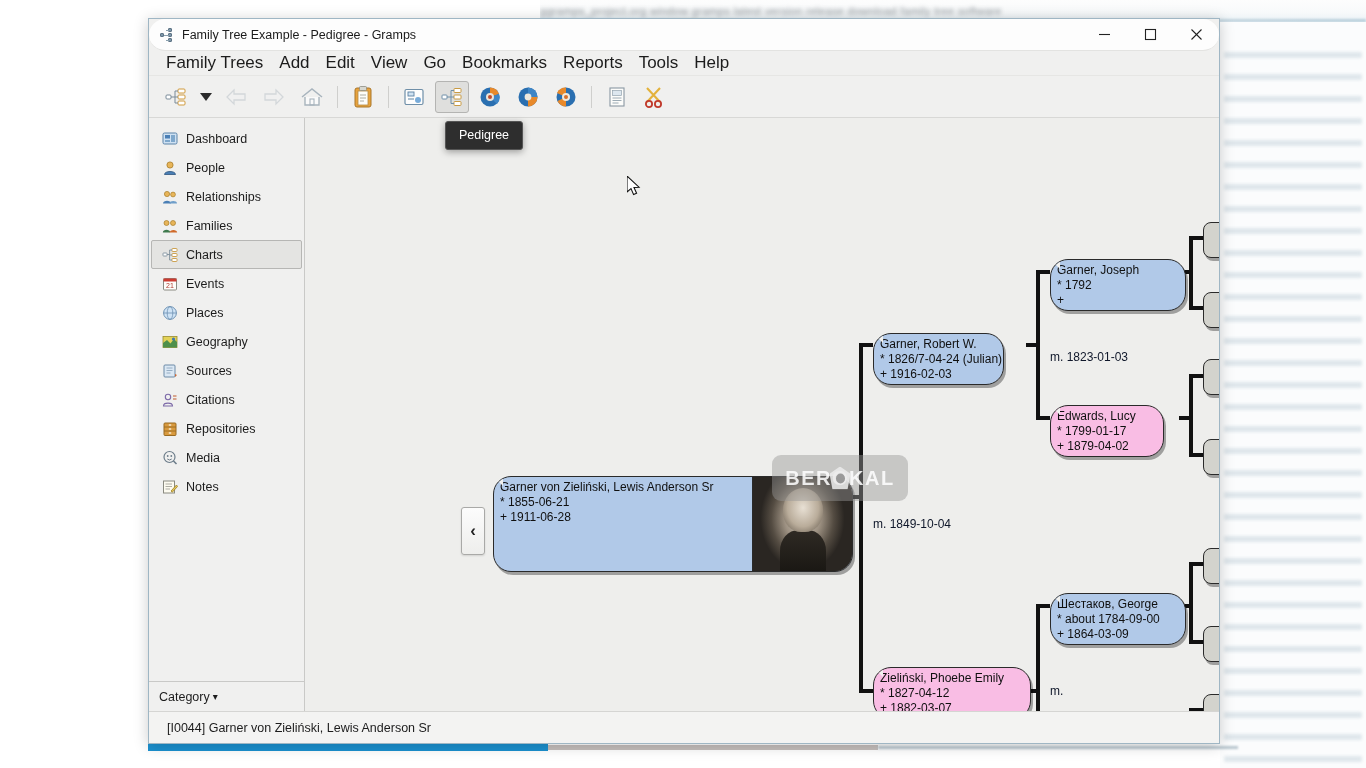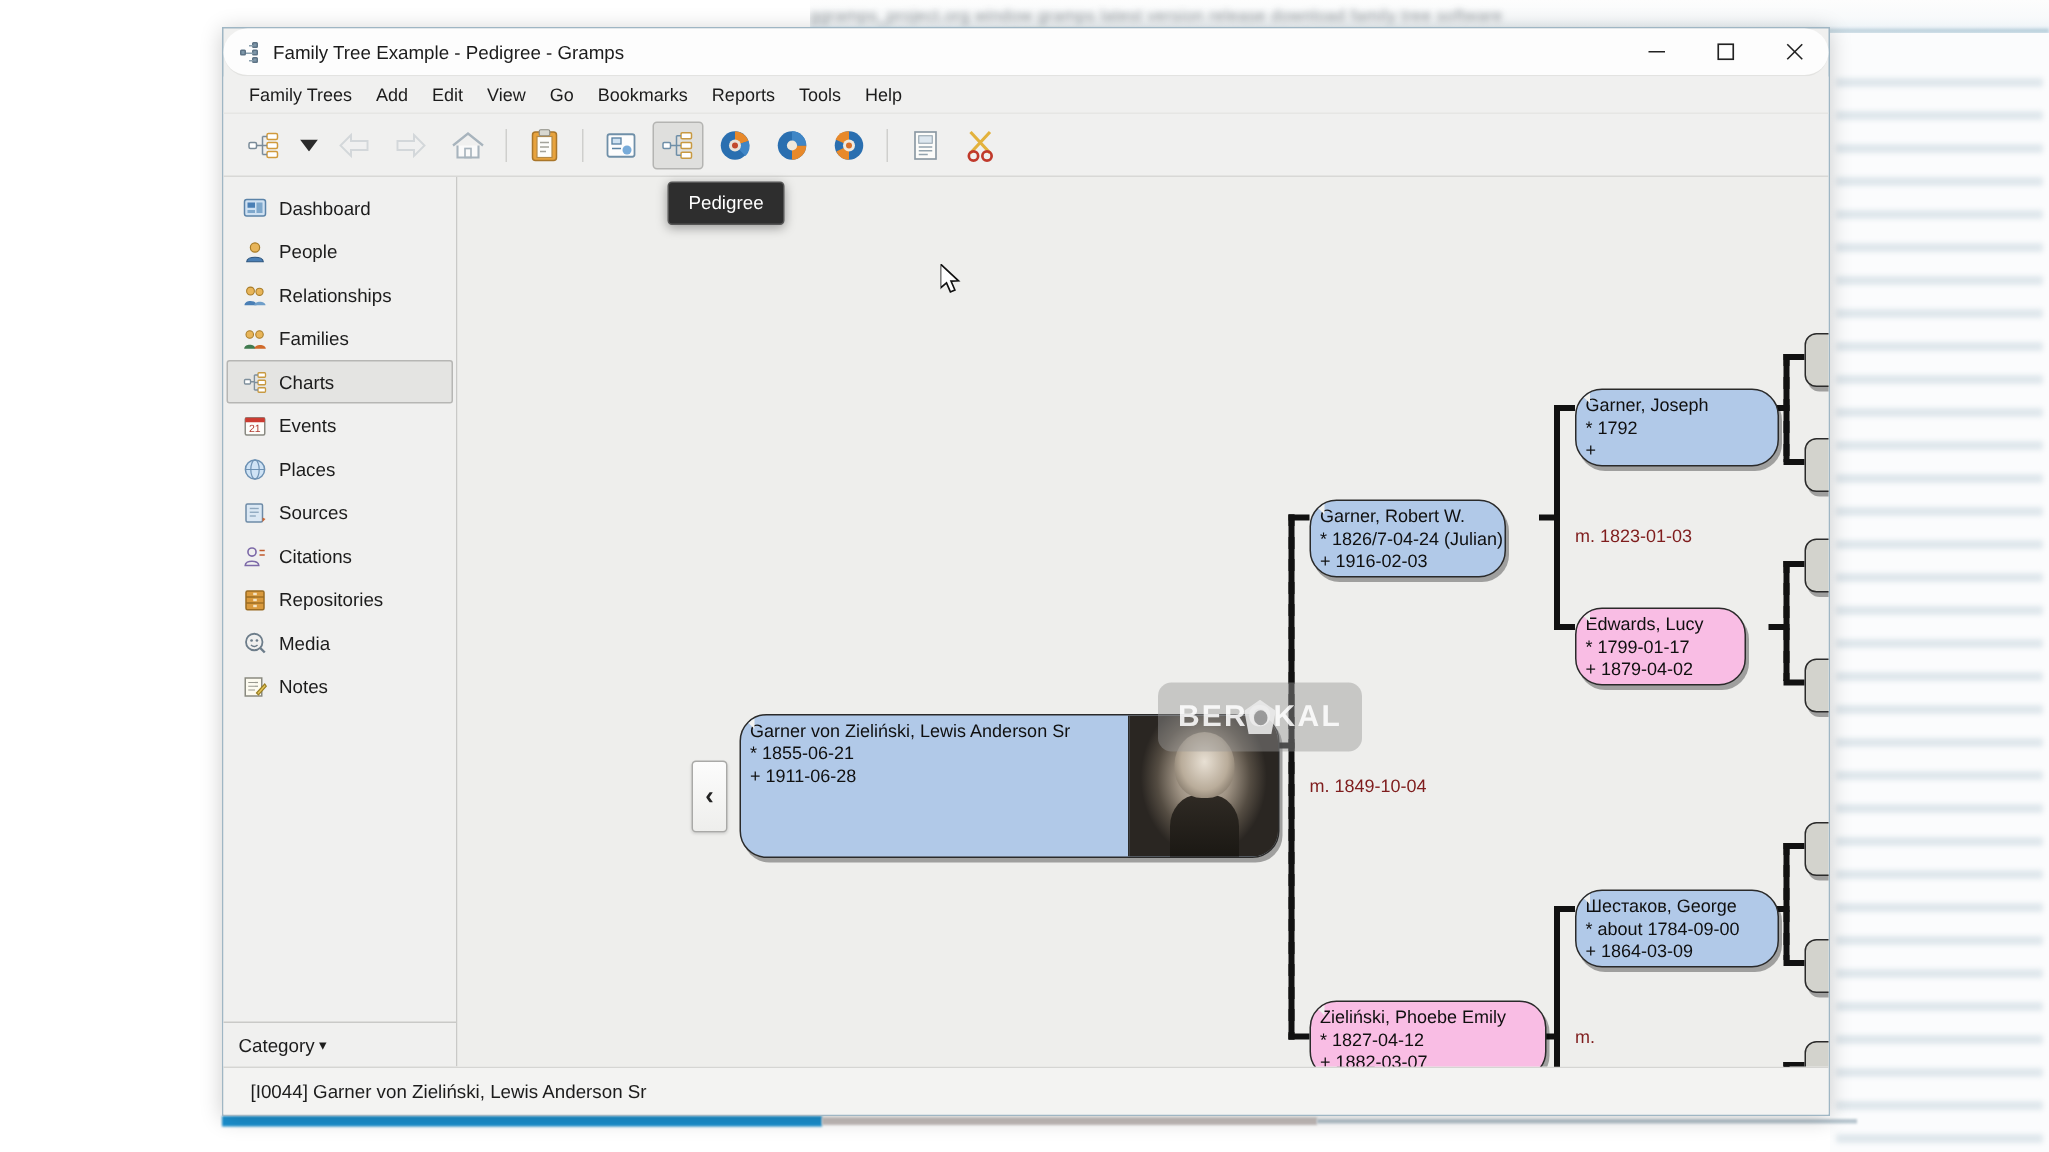--- a/index.html
+++ b/index.html
@@ -94,21 +94,21 @@
   .wc-btn svg { display: block; }
 
   
   #menubar {
     height: 25px; flex: 0 0 25px;
     background: #f0f0ef;
     display: flex; align-items: center; padding-left: 9px;
     border-bottom: 1px solid #e6e6e4;
   }
   .menu-item {
-    font-size: 12px; color: #1c1c1c; padding: 3px 8px;
+    font-size: 17px; color: #1c1c1c; padding: 3px 8px;
     white-space: nowrap; font-family: "Liberation Sans", sans-serif;
   }
 
   
   #toolbar {
     height: 42px; flex: 0 0 42px; background: #f0f0ef;
     display: flex; align-items: center; padding-left: 8px;
     border-bottom: 1px solid #d8d8d6;
     position: relative;
   }
@@ -214,21 +214,21 @@
   .pbox .photo::before {
     content: ""; position: absolute; left: 50%; top: 12%;
     width: 40px; height: 44px; transform: translateX(-50%);
     background: radial-gradient(ellipse at 50% 45%, #e8e0d4 0%, #b9ac9a 55%, #7b7062 85%, #4a443a 100%);
     border-radius: 50% 50% 45% 45%;
     z-index: 2;
   }
 
   
   .mlabel {
-    position: absolute; font-size: 12px; color: #7f1d1d;
+    position: absolute; font-size: 12px; color: #0f172a;
     white-space: nowrap; font-family: "Liberation Sans", sans-serif;
   }
 
   
   .vline {
     position: absolute; width: 4px; background: #111;
     background-image: repeating-linear-gradient(180deg,#111 0px,#111 8px,transparent 8px,transparent 15px);
   }
   .hline { position: absolute; height: 4px; background: #111; }
 
@@ -588,20 +588,30 @@
           <span class="nav-icon">
             <svg width="16" height="16" viewBox="0 0 16 16">
                 <circle cx="8" cy="8" r="6.4" fill="#cfe3f5" stroke="#6d91b3" stroke-width="1"></circle>
                 <ellipse cx="8" cy="8" rx="2.8" ry="6.4" fill="none" stroke="#6d91b3" stroke-width=".8"></ellipse>
                 <line x1="1.6" y1="8" x2="14.4" y2="8" stroke="#6d91b3" stroke-width=".8"></line>
               </svg>
           </span>
           <span>Places</span>
         </div>
 
+        <div class="nav-item">
+          <span class="nav-icon">
+            <svg width="16" height="16" viewBox="0 0 16 16">
+                <rect x="1" y="2.5" width="14" height="11" fill="#e3d257" stroke="#9a8c2e" stroke-width=".8"></rect>
+                <path d="M1 9 L5 6 L8.5 9.5 L12 5 L15 8 V13.5 H1 Z" fill="#4e8f4a"></path>
+                <circle cx="11.5" cy="5" r="1.6" fill="#3f76b5"></circle>
+              </svg>
+          </span>
+          <span>Geography</span>
+        </div>
 
         <div class="nav-item">
           <span class="nav-icon">
             <svg width="16" height="16" viewBox="0 0 16 16">
                 <rect x="2" y="2" width="11" height="12" rx="1" fill="#dbe8f4" stroke="#6d8aa6" stroke-width="1"></rect>
                 <line x1="4.5" y1="5" x2="10.5" y2="5" stroke="#8ea7be" stroke-width=".9"></line>
                 <line x1="4.5" y1="7.5" x2="10.5" y2="7.5" stroke="#8ea7be" stroke-width=".9"></line>
                 <line x1="4.5" y1="10" x2="8.5" y2="10" stroke="#8ea7be" stroke-width=".9"></line>
                 <path d="M13 14 L15 12 L13 11 Z" fill="#cc6633"></path>
               </svg>

